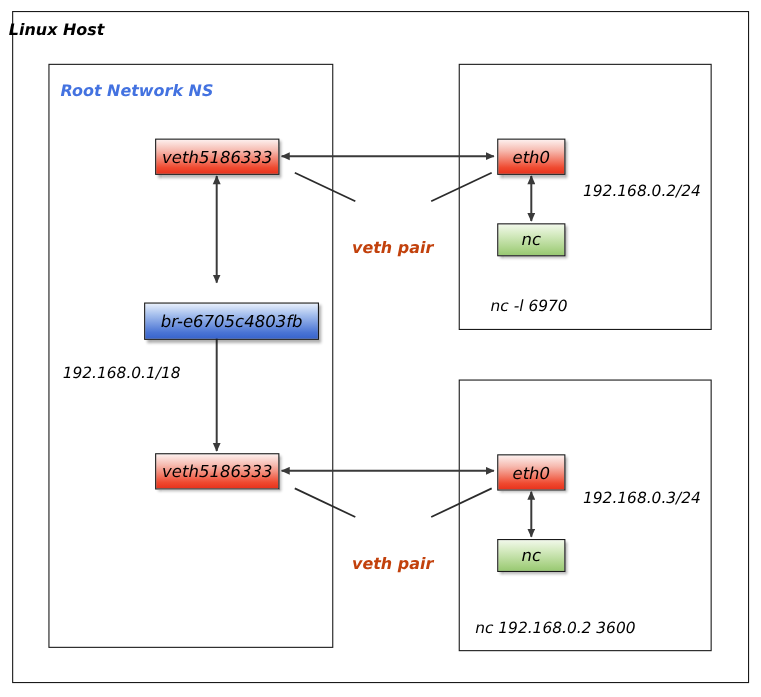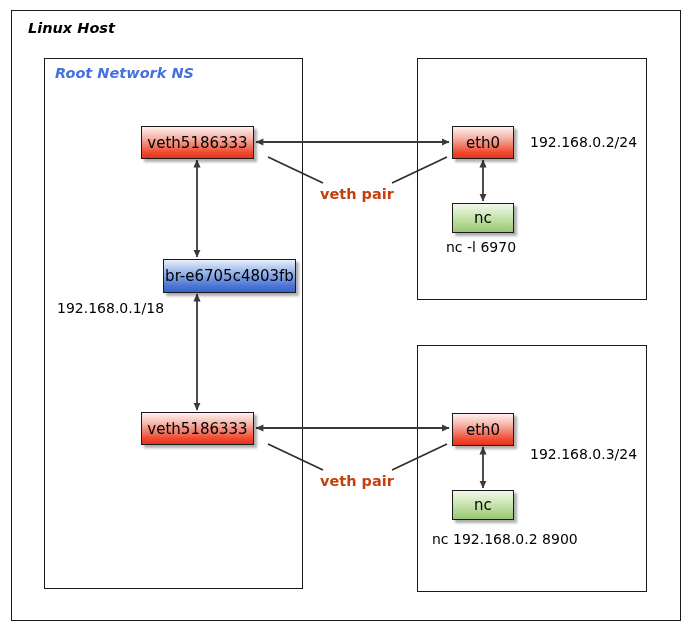--- a/index.html
+++ b/index.html
@@ -41,41 +41,44 @@
   }
 
   
   .node {
     position: absolute;
     box-sizing: border-box;
     border: 1.4px solid #1a1a1a;
     display: flex;
     align-items: center;
     justify-content: center;
+    font-style: italic;
     font-size: 15px;
     color: #000000;
     white-space: nowrap;
     box-shadow: 2.5px 2.5px 2.5px rgba(0,0,0,0.32);
   }
   .node.red {
     background: linear-gradient(to bottom, #fdf0ee 0%, #f6b8ad 33%, #ef4a30 82%, #e8321c 100%);
   }
   .node.blue {
     background: linear-gradient(to bottom, #e8effb 0%, #a9c2ee 30%, #4a74d4 82%, #3864cb 100%);
   }
   .node.green {
     background: linear-gradient(to bottom, #f1f8ea 0%, #d6ebc2 32%, #a7d183 84%, #98c872 100%);
   }
 
   
   .label {
     position: absolute;
+    font-style: italic;
     font-size: 14px;
     color: #000000;
     white-space: nowrap;
+    margin-top: 32px;
   }
   .label.vethpair {
     font-weight: bold;
     font-size: 14.5px;
     color: #c2410c;
   }
 
   
   #arrows {
     position: absolute;
@@ -85,24 +88,24 @@
     height: 634px;
     pointer-events: none;
   }
 </style>
 </head>
 <body>
 
 <div id="canvas">
 
   <div class="frame" style="left:11px; top:10px; width:670px; height:611px;"></div>
-  <div class="frame-title title-host" style="left:28px; top:20px;">Linux Host</div>
+  <div class="frame-title title-host" style="left:8px; top:20px;">Linux Host</div>
 
   <div class="frame" style="left:44px; top:58px; width:259px; height:531px;"></div>
-  <div class="frame-title title-ns" style="left:55px; top:65px;">Root Network NS</div>
+  <div class="frame-title title-ns" style="left:55px; top:75px;">Root Network NS</div>
 
   <div class="frame" style="left:417px; top:58px; width:230px; height:242px;"></div>
 
   <div class="frame" style="left:417px; top:345px; width:230px; height:247px;"></div>
 
   <svg id="arrows" viewBox="0 0 692 634" xmlns="http://www.w3.org/2000/svg">
     <defs>
       <marker id="ah" markerWidth="9" markerHeight="9" refX="7.4" refY="3.6" orient="auto" markerUnits="userSpaceOnUse">
         <path d="M0,0 L8,3.6 L0,7.2 z" fill="#3a3a3a"></path>
       </marker>
@@ -125,39 +128,39 @@
     <line x1="268" y1="444" x2="323" y2="470" stroke="#2b2b2b" stroke-width="1.6"></line>
     <line x1="392" y1="470" x2="447" y2="444" stroke="#2b2b2b" stroke-width="1.6"></line>
 
     <line x1="483" y1="160" x2="483" y2="201" stroke="#3a3a3a" stroke-width="1.8" marker-start="url(#ah-start)" marker-end="url(#ah)"></line>
 
     <line x1="483" y1="447" x2="483" y2="488" stroke="#3a3a3a" stroke-width="1.8" marker-start="url(#ah-start)" marker-end="url(#ah)"></line>
   </svg>
 
   <div class="node red" style="left:141px; top:126px; width:113px; height:33px;">veth5186333</div>
 
-  <div class="node blue" style="left:131px; top:259px; width:133px; height:34px;margin-left:32px;">br-e6705c4803fb</div>
+  <div class="node blue" style="left:131px; top:275px; width:159px; height:34px;">br-e6705c4803fb</div>
 
   <div class="node red" style="left:141px; top:412px; width:113px; height:33px;">veth5186333</div>
 
   <div class="node red" style="left:452px; top:126px; width:62px; height:33px;">eth0</div>
 
   <div class="node green" style="left:452px; top:203px; width:62px; height:30px;">nc</div>
 
   <div class="node red" style="left:452px; top:413px; width:62px; height:33px;">eth0</div>
 
   <div class="node green" style="left:452px; top:490px; width:62px; height:30px;">nc</div>
 
   <div class="label" style="left:57px; top:300px;">192.168.0.1/18</div>
 
   <div class="label" style="left:530px; top:134px;">192.168.0.2/24</div>
 
-  <div class="label" style="left:530px; top:446px;text-align:right;">192.168.0.3/24</div>
+  <div class="label" style="left:530px; top:413px;text-align:right;">192.168.0.3/24</div>
 
   <div class="label" style="left:446px; top:239px;">nc -l 6970</div>
 
-  <div class="label" style="left:432px; top:531px;">nc 192.168.0.2 8900</div>
+  <div class="label" style="left:432px; top:531px;">nc 192.168.0.2 3600</div>
 
   <div class="label vethpair" style="left:320px; top:186px;">veth pair</div>
 
   <div class="label vethpair" style="left:320px; top:473px;">veth pair</div>
 
 </div>
 
 </body></html>

